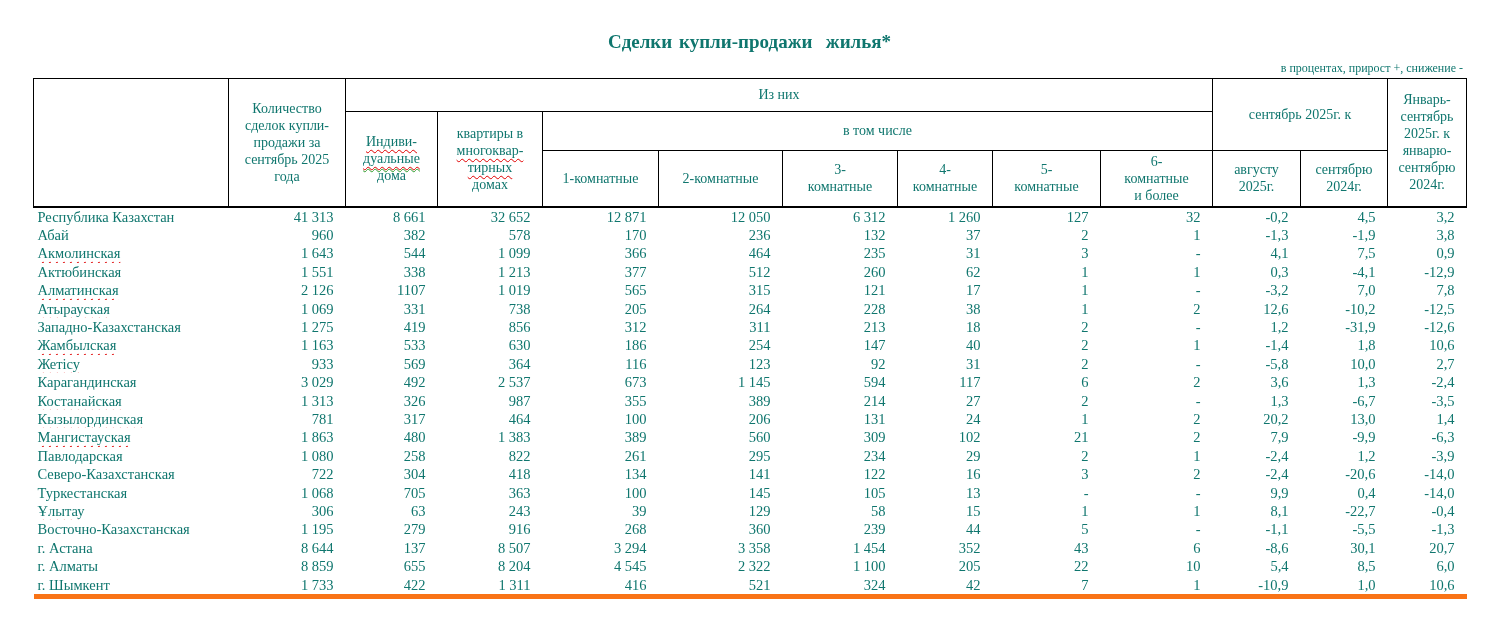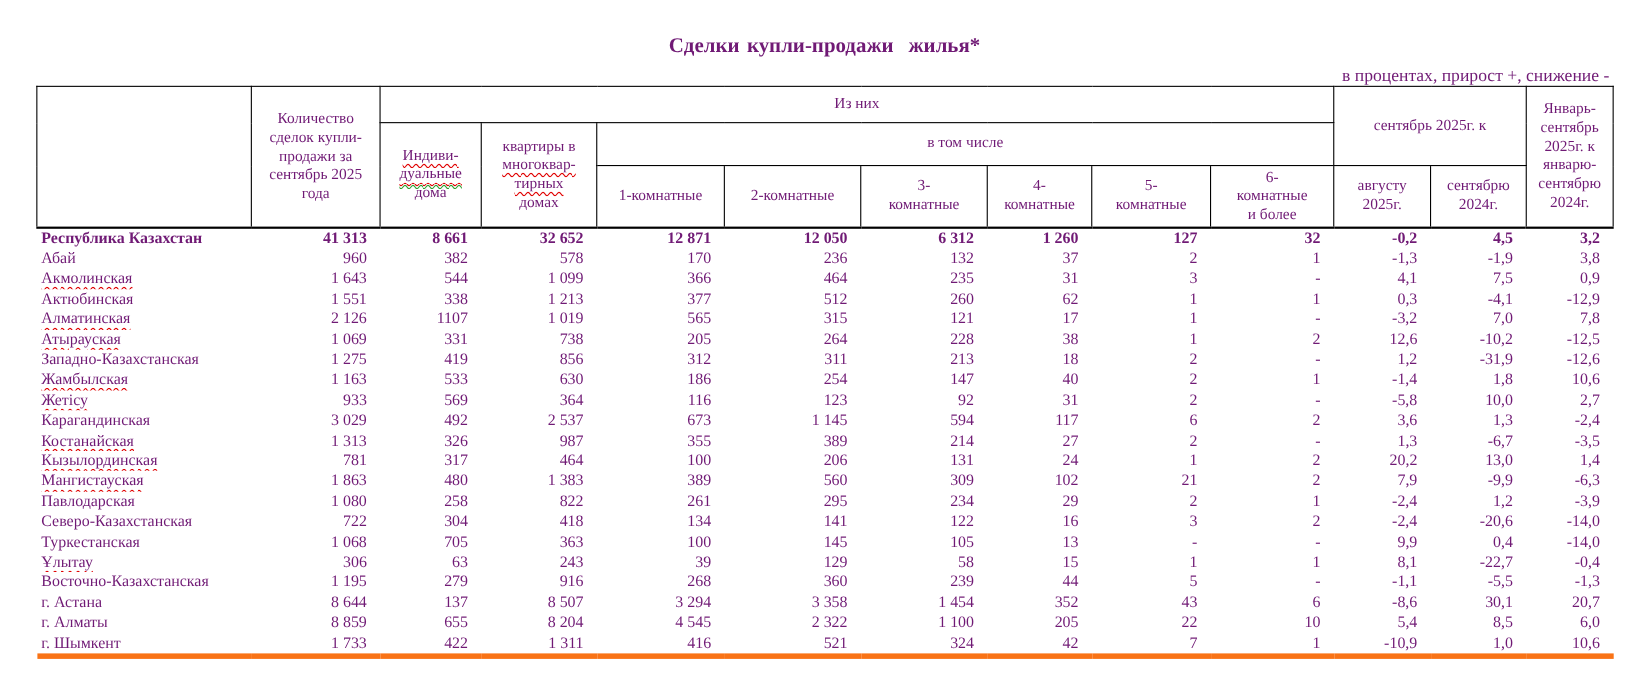--- a/index.html
+++ b/index.html
@@ -6,35 +6,35 @@
     --sp-red:#e00000;
     --sp-green:#2e9e2e;
   }
   *{margin:0;padding:0;box-sizing:border-box;}
   html,body{background:#fff;}
   .page{
     position:relative;
     width:1501px;height:628px;
     background:#ffffff;
     font-family:"Liberation Serif","DejaVu Serif",serif;
-    color:#701a75;
+    color:#0f766e;
     overflow:hidden;
   }
   .title{
     position:absolute;
     left:33px;top:31px;width:1433px;
     text-align:center;
     font-size:19px;font-weight:bold;
     white-space:pre;
     word-spacing:2px;
   }
   .subtitle{
     position:absolute;
     top:61px;right:38px;
-    font-size:16px;
+    font-size:12px;
   }
   table.main-table{
     position:absolute;
     left:33px;top:78px;
     width:1433px;
     border-collapse:collapse;
     table-layout:fixed;
   }
   .hc{
     border:1px solid #000;
@@ -54,21 +54,21 @@
     border:none;
     font-size:14.5px;
     height:18.4px;
     line-height:18.4px;
     padding:0;
     white-space:nowrap;
     overflow:hidden;
   }
   td.region-cell{text-align:left;padding-left:4px;}
   td.value-cell{text-align:right;padding-right:12px;}
-  tr.bold-row td{font-weight:bold;}
+  tr.bold-row td{font-weight:normal;}
   tr.last-row td{border-bottom:5px solid #f97316;}
   .wavy-red{
     text-decoration-line:underline;
     text-decoration-style:wavy;
     text-decoration-color:var(--sp-red);
     text-decoration-thickness:1px;
     text-underline-offset:3px;
   }
   .wavy-green{
     text-decoration-line:underline;

